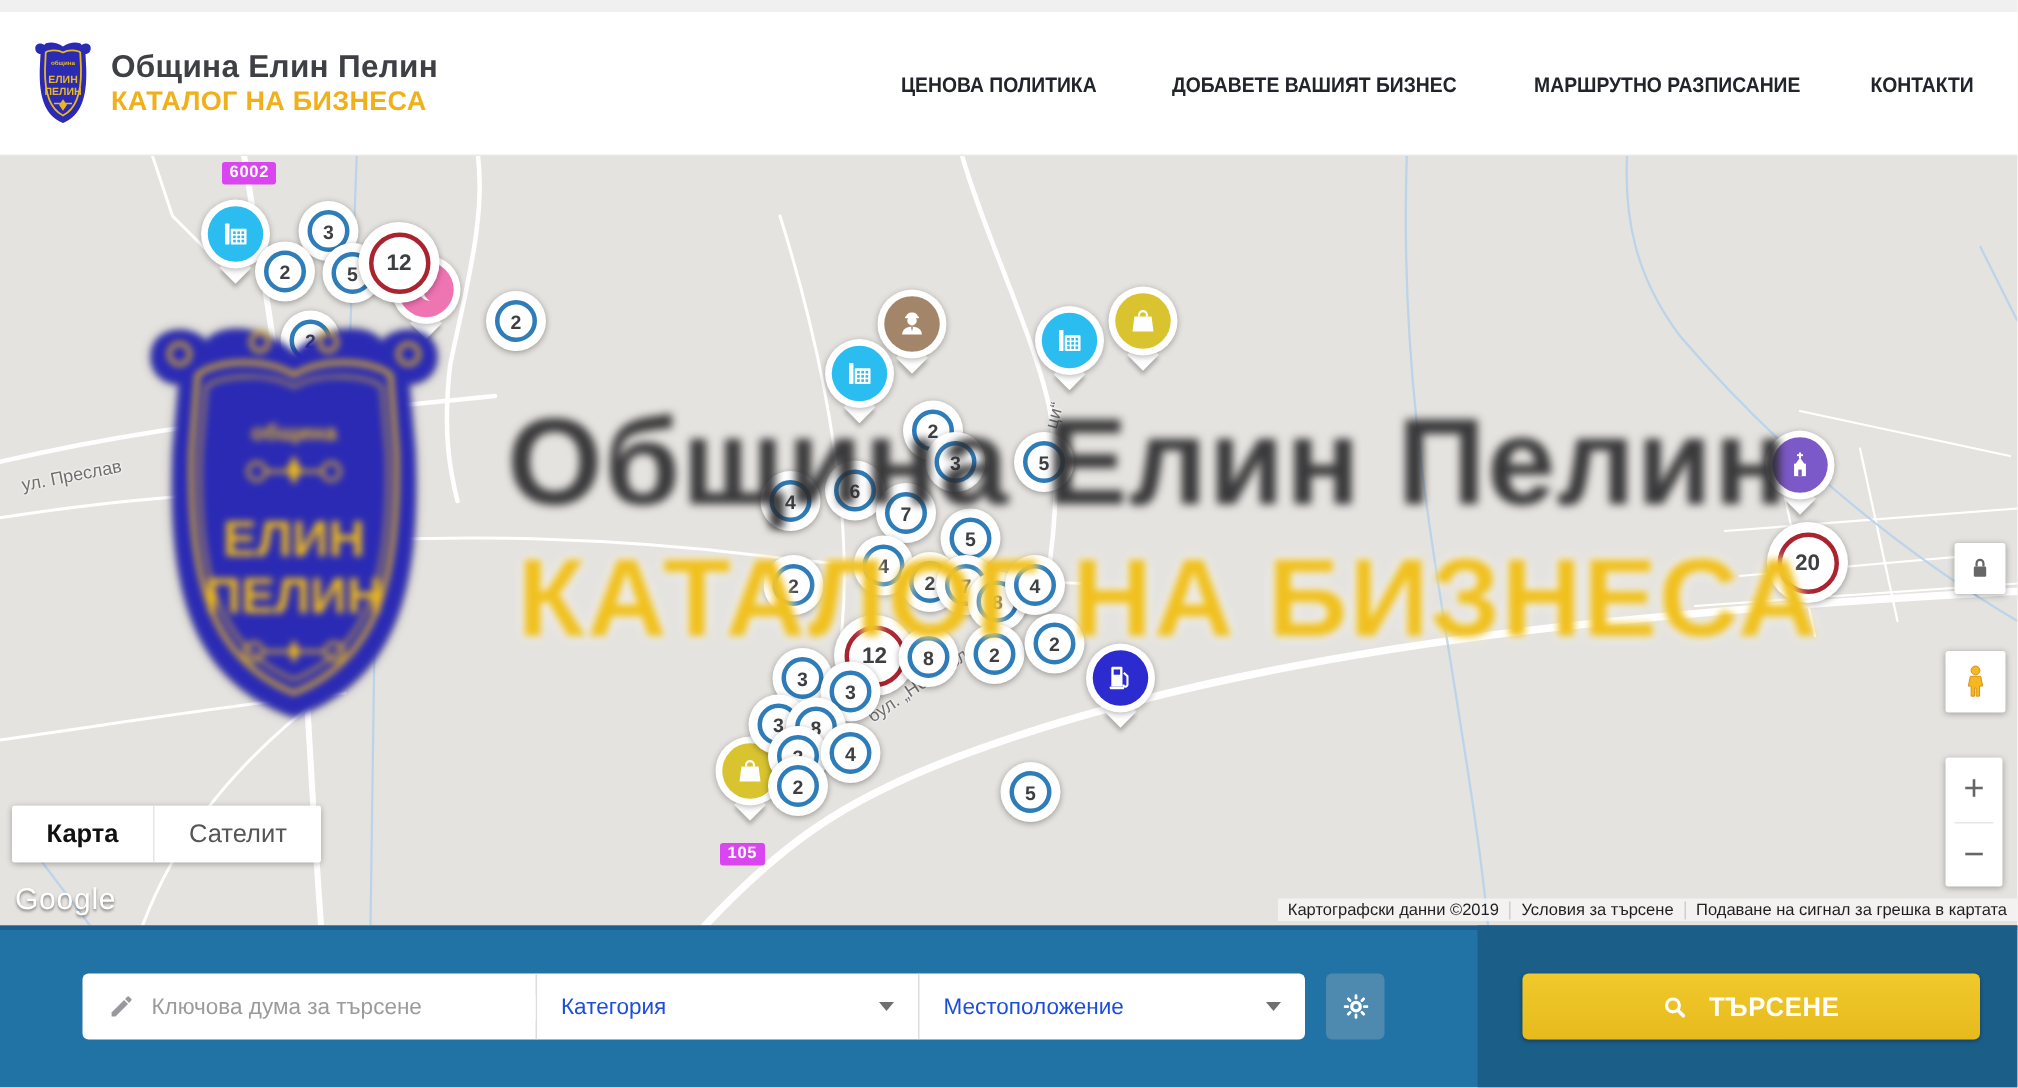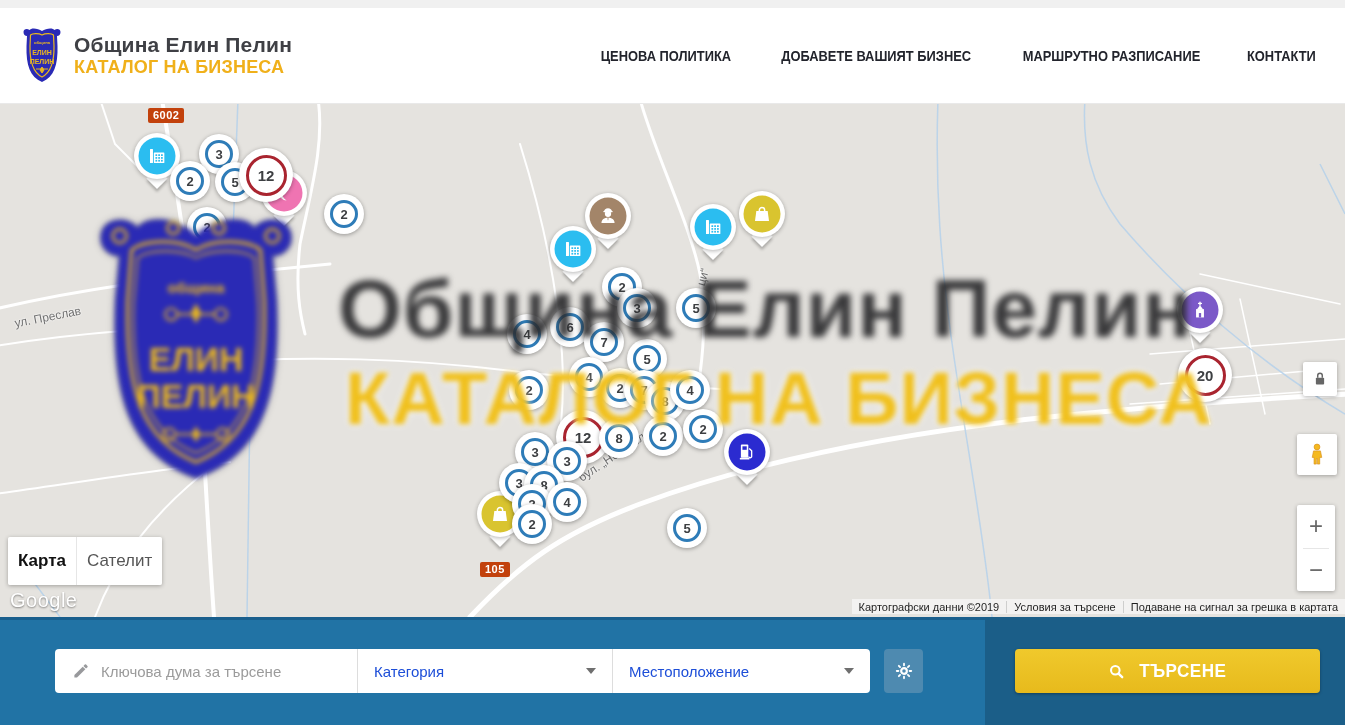--- a/index.html
+++ b/index.html
@@ -12,21 +12,21 @@
   .brand-text { display:flex; flex-direction:column; line-height:1.15; }
   .brand-title { font-size:21px; font-weight:bold; color:#3f4045; letter-spacing:.2px; }
   .brand-subtitle { font-size:18px; font-weight:bold; color:#f0b01a; letter-spacing:.2px; }
   nav { display:flex; align-items:center; gap:36px; }
   .nav-item { font-size:14px; font-weight:bold; color:#22242c; letter-spacing:0; cursor:pointer; transform:scaleX(.92); transform-origin:center; white-space:nowrap; }
 
   
   .map { position:relative; height:513px; background:#e5e3df; overflow:hidden; }
   .map svg.terrain { position:absolute; left:0; top:0; z-index:0; }
 
-  .road-badge { position:absolute; z-index:1; background:#c2410c; color:#fff; font-size:11px; font-weight:bold; padding:1px 5px 2px; border-radius:2px; letter-spacing:.5px; }
+  .road-badge { position:absolute; z-index:1; background:#d946ef; color:#fff; font-size:11px; font-weight:bold; padding:1px 5px 2px; border-radius:2px; letter-spacing:.5px; }
   .street-label { position:absolute; z-index:1; color:#6f6f6f; font-size:12px; white-space:nowrap; text-shadow:0 0 2px #fff,0 0 2px #fff; }
 
   .pins,.clusters { position:absolute; inset:0; z-index:2; pointer-events:none; }
   .clusters { z-index:3; }
   .pin { position:absolute; width:46px; height:46px; pointer-events:auto; cursor:pointer; }
   .pin .tail { position:absolute; left:50%; bottom:-7px; width:15px; height:15px; background:#fff; transform:translateX(-50%) rotate(45deg); box-shadow:2px 2px 3px rgba(0,0,0,.25); }
   .pin .disc { position:absolute; inset:0; background:#fff; border-radius:50%; box-shadow:0 1px 4px rgba(0,0,0,.3); }
   .pin .inner { position:absolute; left:50%; top:50%; width:37px; height:37px; border-radius:50%; transform:translate(-50%,-50%); display:flex; align-items:center; justify-content:center; }
   .pin .inner svg { width:21px; height:21px; }
 
@@ -34,21 +34,21 @@
   .cluster .ring { border-radius:50%; display:flex; align-items:center; justify-content:center; font-weight:bold; color:#3d3f42; }
 
   
   .wm { position:absolute; z-index:5; pointer-events:none; }
   .wm-crest { left:82px; top:108px; width:228px; height:278px; filter:blur(2.5px) drop-shadow(0 0 3px rgba(0,0,40,.45)); }
   .wm-title { left:338px; top:158px; font-size:82px; font-weight:bold; color:rgba(44,44,46,.93); white-space:nowrap; filter:blur(3px); letter-spacing:1px; }
   .wm-subtitle { left:345px; top:252px; font-size:74px; font-weight:bold; color:#f0c01d; white-space:nowrap; filter:blur(2.5px); letter-spacing:1px; text-shadow:0 0 7px rgba(255,255,255,.85),0 0 2px rgba(255,255,255,.7); }
 
   
   .maptype { position:absolute; left:8px; top:433px; z-index:6; display:flex; box-shadow:0 1px 4px rgba(0,0,0,.3); border-radius:2px; overflow:hidden; }
-  .maptype .btn { background:#fff; height:48px; display:flex; align-items:center; padding:0 10px; font-size:17px; cursor:pointer; }
+  .maptype .btn { background:#fff; height:38px; display:flex; align-items:center; padding:0 23px; font-size:17px; cursor:pointer; }
   .maptype .btn.active { font-weight:bold; color:#111; }
   .maptype .btn.idle { color:#565656; border-left:1px solid #e6e6e6; }
   .google-logo { position:absolute; left:10px; bottom:5px; z-index:6; color:#fff; font-size:20px; font-weight:500; letter-spacing:.5px; text-shadow:0 1px 2px rgba(0,0,0,.45); cursor:pointer; }
   .attribution { position:absolute; right:0; bottom:3px; z-index:6; display:flex; background:rgba(245,245,245,.82); font-size:11px; color:#1f1f1f; align-items:center; height:15px; }
   .attribution span { padding:0 7px; white-space:nowrap; }
   .attribution span + span { border-left:1px solid rgba(0,0,0,.15); cursor:pointer; }
 
   .ctrl { position:absolute; z-index:6; background:#fff; box-shadow:0 1px 4px rgba(0,0,0,.3); border-radius:2px; display:flex; align-items:center; justify-content:center; cursor:pointer; }
   .ctrl-lock { left:1303px; top:258px; width:34px; height:34px; }
   .ctrl-pegman { left:1297px; top:330px; width:40px; height:41px; }

